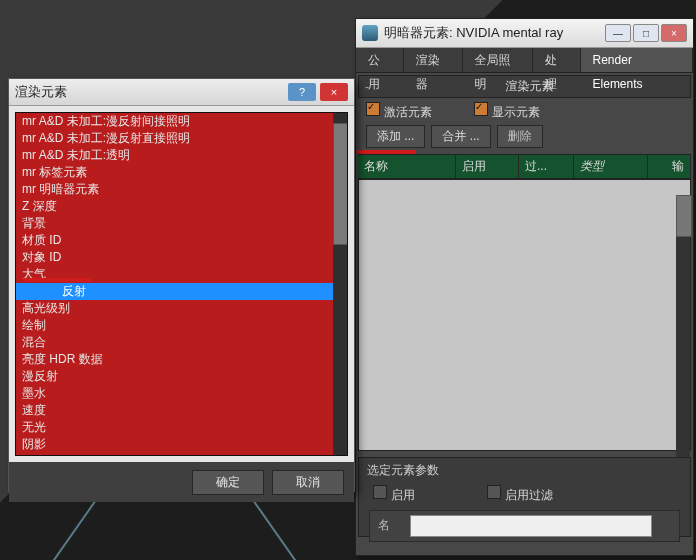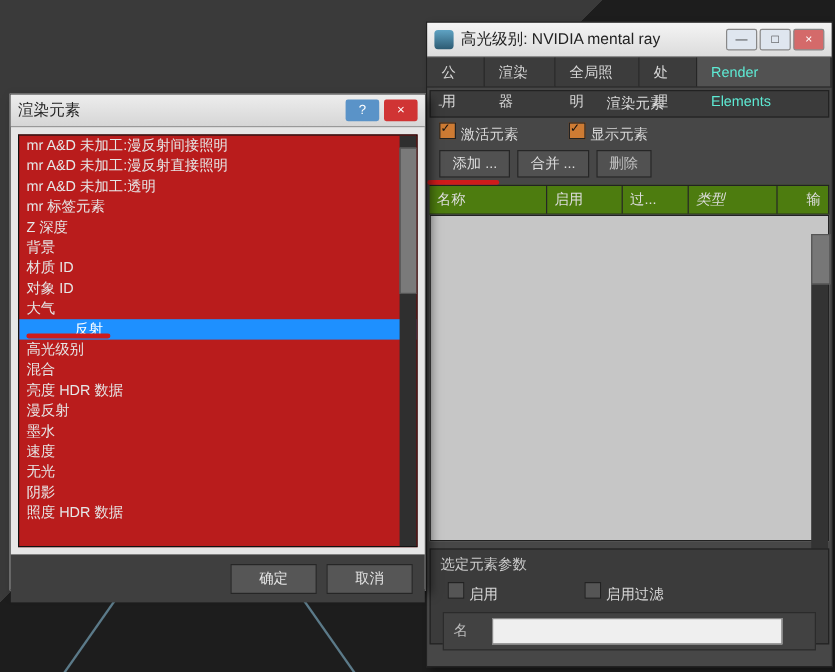--- a/index.html
+++ b/index.html
@@ -12,37 +12,37 @@
   
   .win-rs{position:absolute;left:355px;top:18px;width:337px;height:536px;background:#3e3e3e;border:1px solid #222;box-shadow:3px 3px 6px rgba(0,0,0,.4);}
   .titlebar{height:28px;background:linear-gradient(#f4f4f4,#dcdcdc);display:flex;align-items:center;padding:0 6px;border-bottom:1px solid #999;}
   .titlebar .ticon{width:16px;height:16px;background:linear-gradient(#5fa3c3,#2d5b73);border-radius:3px;margin-right:6px;flex-shrink:0;}
   .titlebar .ttext{flex:1;color:#222;font-size:13px;white-space:nowrap;overflow:hidden;}
   .titlebar .wbtns{display:flex;gap:2px;}
   .titlebar .wbtn{width:24px;height:16px;background:#dfe6ef;border:1px solid #888;border-radius:2px;display:flex;align-items:center;justify-content:center;font-size:10px;color:#333;}
   .titlebar .wbtn.x{background:#d46a6a;color:#fff;}
   .tabs{display:flex;height:24px;background:#333;border-bottom:1px solid #222;}
   .tab{padding:0 12px;color:#d7d7d7;font-size:12px;line-height:24px;background:#3c3c3c;border-right:1px solid #262626;cursor:pointer;}
-  .tab.active{background:#525252;color:#5eead4;}
+  .tab.active{background:#525252;color:#ffffff;}
   .tab.last{margin-left:auto;}
   .panel{background:#474747;color:#d8d8d8;height:calc(100% - 54px);overflow:hidden;}
   .group-head{display:flex;align-items:center;background:#3b3b3b;border:1px solid #222;padding:2px 6px;margin:2px;}
   .group-head .dash{color:#aaa;margin-right:6px;}
   .group-head .ghtitle{flex:1;text-align:center;color:#ddd;}
   .row{display:flex;align-items:center;gap:12px;padding:2px 10px;}
   .chk{width:12px;height:12px;background:#ce7b33;border:1px solid #222;display:inline-block;position:relative;margin-right:4px;}
   .chk::after{content:"✓";color:#111;font-size:10px;position:absolute;top:-2px;left:0;}
   .chk.empty{background:#555;}
   .chk.empty::after{content:"";}
   .btn{padding:2px 10px;background:#515151;border:1px solid #262626;color:#ddd;cursor:pointer;display:inline-block;}
   .btn.del{color:#c0c0c0;}
   .btn-row{display:flex;gap:6px;padding:2px 10px;position:relative;}
   .redmark1{position:absolute;left:0;bottom:-4px;width:60px;height:4px;background:#cf1b1b;border-radius:2px;}
 
-  .listhead{display:flex;background:#4d7c0f;border-top:1px solid #222;border-bottom:1px solid #222;margin:4px 2px 0 2px;color:#ddd;align-items:flex-end;}
+  .listhead{display:flex;background:#14532d;border-top:1px solid #222;border-bottom:1px solid #222;margin:4px 2px 0 2px;color:#ddd;align-items:flex-end;}
   .listhead span{padding:3px 6px;border-right:1px solid #262626;}
   .lh-name{width:85px;} .lh-enable{width:50px;} .lh-filter{width:42px;} .lh-type{flex:1;font-style:italic;} .lh-out{width:30px;text-align:right;}
   .listbody{background:#c6c6c6;margin:0 2px;height:270px;border:1px solid #222;}
   .scrollbar{position:absolute;right:3px;top:176px;width:14px;height:270px;background:#333;}
   .scrollbar .thumb{width:100%;height:40px;background:#777;border:1px solid #555;}
 
   .sel-params{margin:6px 2px 0 2px;background:#3b3b3b;border:1px solid #222;height:78px;position:relative;}
   .sel-params .label{padding:4px 8px;color:#ccc;}
   .sel-params .inner{display:flex;gap:14px;padding:2px 14px;align-items:center;}
   .outgroup{margin:4px 10px;border:1px solid #2b2b2b;height:30px;position:relative;background:#424242;}
@@ -69,21 +69,21 @@
 <body>
 
 <div class="viewport">
   <div class="diag"></div>
   <div class="diag2"></div>
 </div>
 
 <div class="win-rs">
   <div class="titlebar">
     <div class="ticon"></div>
-    <div class="ttext">高光级别: NVIDIA mental ray</div>
+    <div class="ttext">明暗器元素: NVIDIA mental ray</div>
     <div class="wbtns">
       <div class="wbtn">—</div>
       <div class="wbtn">□</div>
       <div class="wbtn x">×</div>
     </div>
   </div>
   <div class="tabs">
     <div class="tab">公用</div>
     <div class="tab">渲染器</div>
     <div class="tab">全局照明</div>
@@ -141,27 +141,29 @@
   </div>
   <div class="list-area" id="list-area">
     <div class="vscroll">
         <div class="vthumb"></div>
       </div>
     <div class="redmark2"></div>
   <div class="item">mr A&amp;D 未加工:漫反射间接照明</div>
       <div class="item">mr A&amp;D 未加工:漫反射直接照明</div>
       <div class="item">mr A&amp;D 未加工:透明</div>
       <div class="item">mr 标签元素</div>
+      <div class="item">mr 明暗器元素</div>
       <div class="item">Z 深度</div>
       <div class="item">背景</div>
       <div class="item">材质 ID</div>
       <div class="item">对象 ID</div>
       <div class="item">大气</div>
       <div class="item sel">反射</div>
       <div class="item">高光级别</div>
+      <div class="item">绘制</div>
       <div class="item">混合</div>
       <div class="item">亮度 HDR 数据</div>
       <div class="item">漫反射</div>
       <div class="item">墨水</div>
       <div class="item">速度</div>
       <div class="item">无光</div>
       <div class="item">阴影</div>
       <div class="item">照度 HDR 数据</div>
     </div>
   <div class="dlg-btns">

